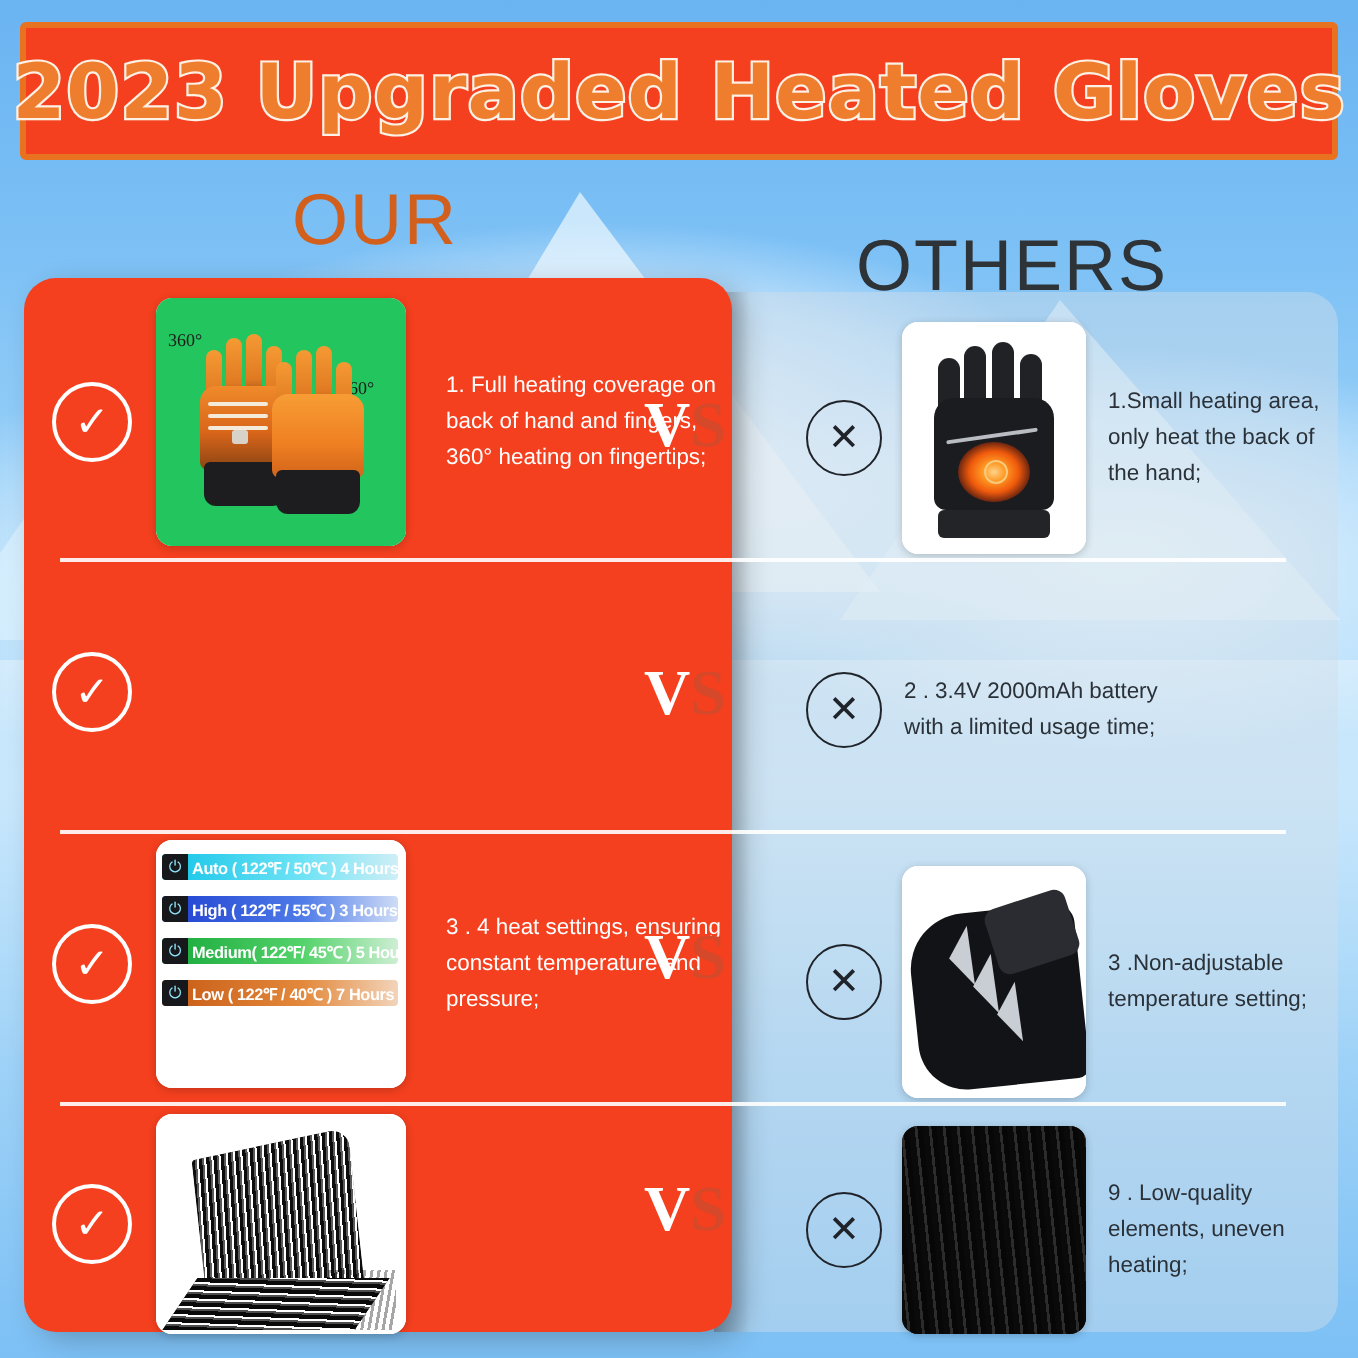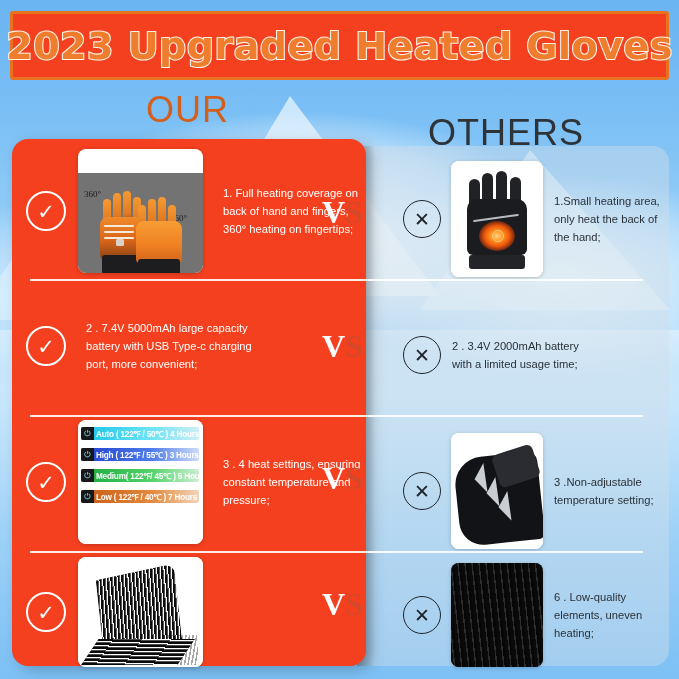--- a/index.html
+++ b/index.html
@@ -94,21 +94,21 @@
   .vs{
     position:absolute;font-family:"Liberation Serif", serif;
     font-size:32px;font-weight:bold;line-height:1;
   }
   .vs .v{color:#ffffff;}
   .vs .s{color:#d6482a;}
 
   .divider{position:absolute;left:30px;width:613px;height:2px;background:rgba(255,255,255,.9);}
 
   
-  .g1{position:absolute;inset:0;background:#737373;margin-top:24px;}
+  .g1{position:absolute;inset:0;background:#22c55e;}
   .glove-a,.glove-b{position:absolute;}
   .glove-a{left:22px;top:18px;width:44px;height:86px;}
   .glove-b{left:58px;top:22px;width:46px;height:84px;}
   .palm{position:absolute;left:0;right:0;top:26px;height:42px;border-radius:8px 8px 4px 4px;
         background:linear-gradient(180deg,#f08a2a,#d9661a 55%,#8a4414);}
   .palm.hot{background:linear-gradient(180deg,#f79d35,#ef7f22 60%,#d0641a);}
   .fing{position:absolute;top:0;width:8px;height:32px;border-radius:5px;
         background:linear-gradient(180deg,#f59a33,#e07a22 70%,#9c5016);}
   .cuffblk{position:absolute;left:2px;right:2px;top:64px;height:22px;border-radius:3px 3px 6px 6px;background:#1d1d20;}
   .strap{position:absolute;left:4px;width:30px;height:2.4px;background:#f3ead9;border-radius:2px;}
@@ -264,21 +264,20 @@
           <div class="o-wrist"></div>
         </div>
       </div>
     </div>
     <div class="cap cap-r">1.Small heating area, only heat the back of the hand;</div>
   </div>
   <div class="divider" style="top:279px;"></div>
 
   <div class="row-l" style="top:281px;height:130px;">
     <div class="mark check">✓</div>
-    <div class="cap cap-l">2 . 7.4V 5000mAh large capacity battery with USB Type-c charging port, more convenient;</div>
   </div>
   <div class="vs" style="left:322px;top:330px;">
     <span class="v">V</span><span class="s">S</span>
   </div>
   <div class="row-r" style="top:296px;height:118px;">
     <div class="mark cross">✕</div>
     <div class="cap cap-r">2 . 3.4V 2000mAh battery with a limited usage time;</div>
   </div>
   <div class="divider" style="top:415px;"></div>
 
@@ -335,16 +334,16 @@
     </div>
   </div>
   <div class="vs" style="left:322px;top:588px;">
     <span class="v">V</span><span class="s">S</span>
   </div>
   <div class="row-r" style="top:560px;height:110px;">
     <div class="mark cross">✕</div>
     <div class="thumb thumb-r" style="height:104px;">
       <div class="o4"></div>
     </div>
-    <div class="cap cap-r">6 . Low-quality elements, uneven heating;</div>
+    <div class="cap cap-r">9 . Low-quality elements, uneven heating;</div>
   </div>
 
 </div>
 
 </body></html>

